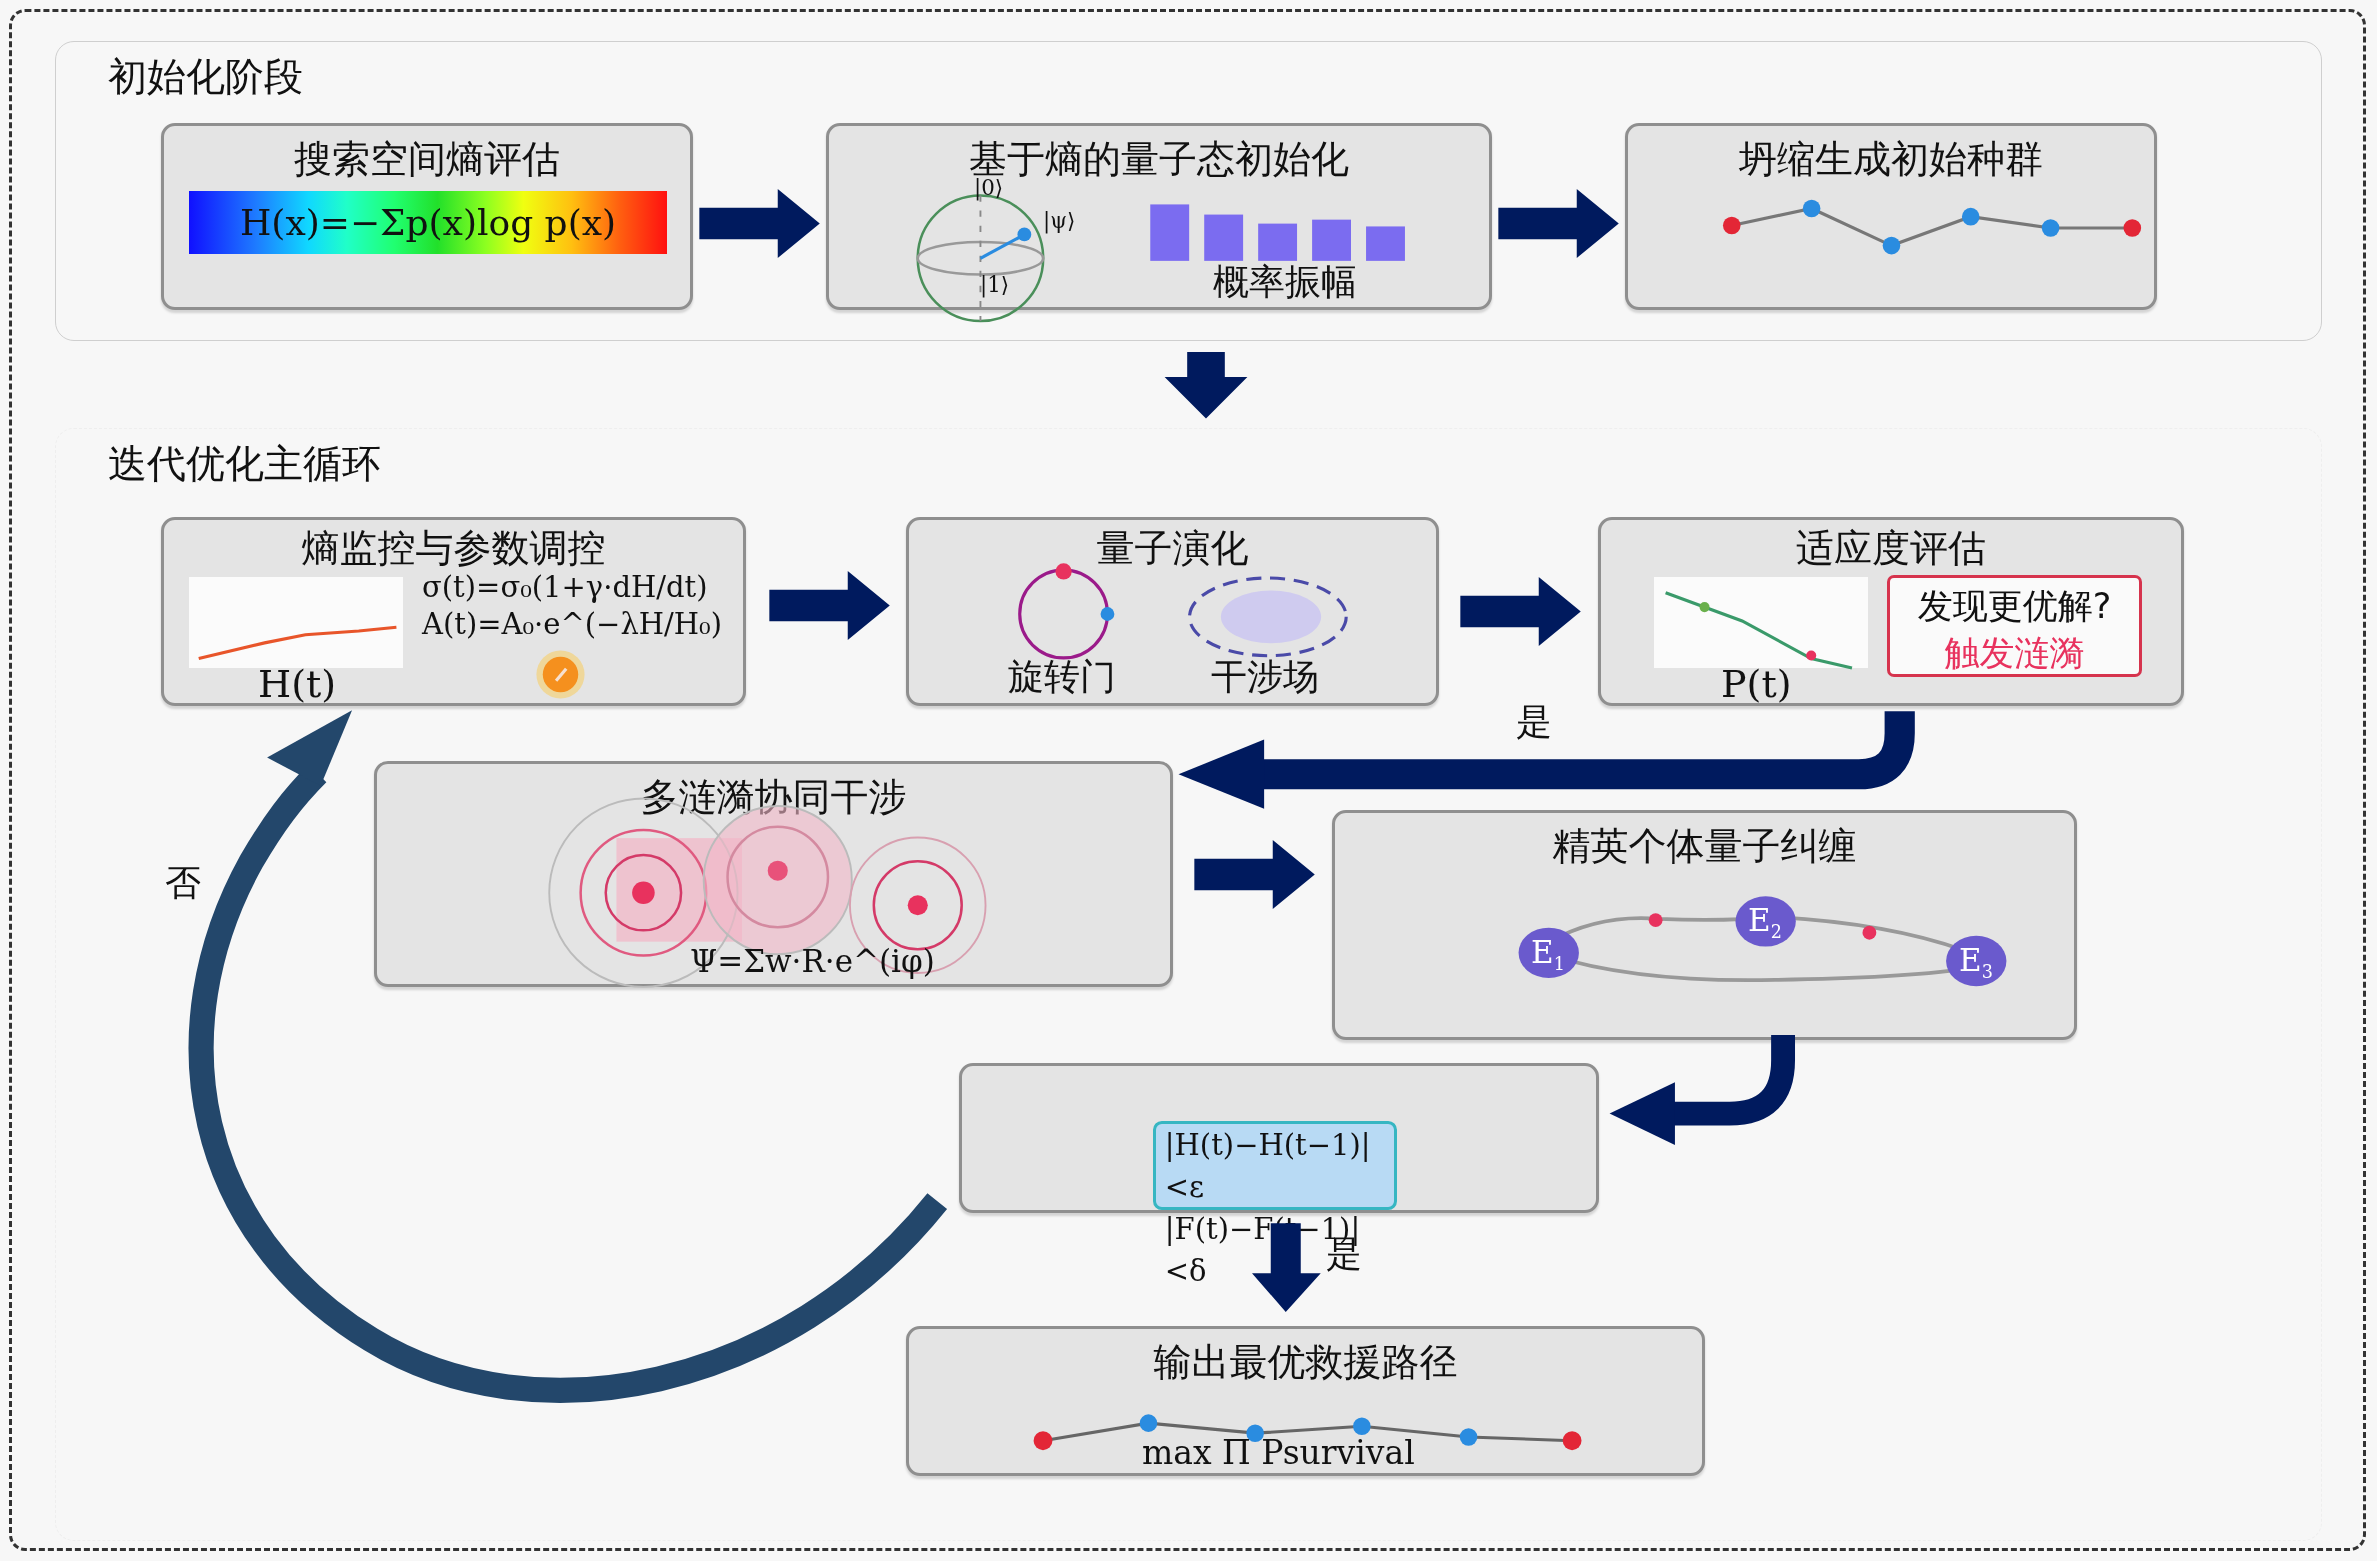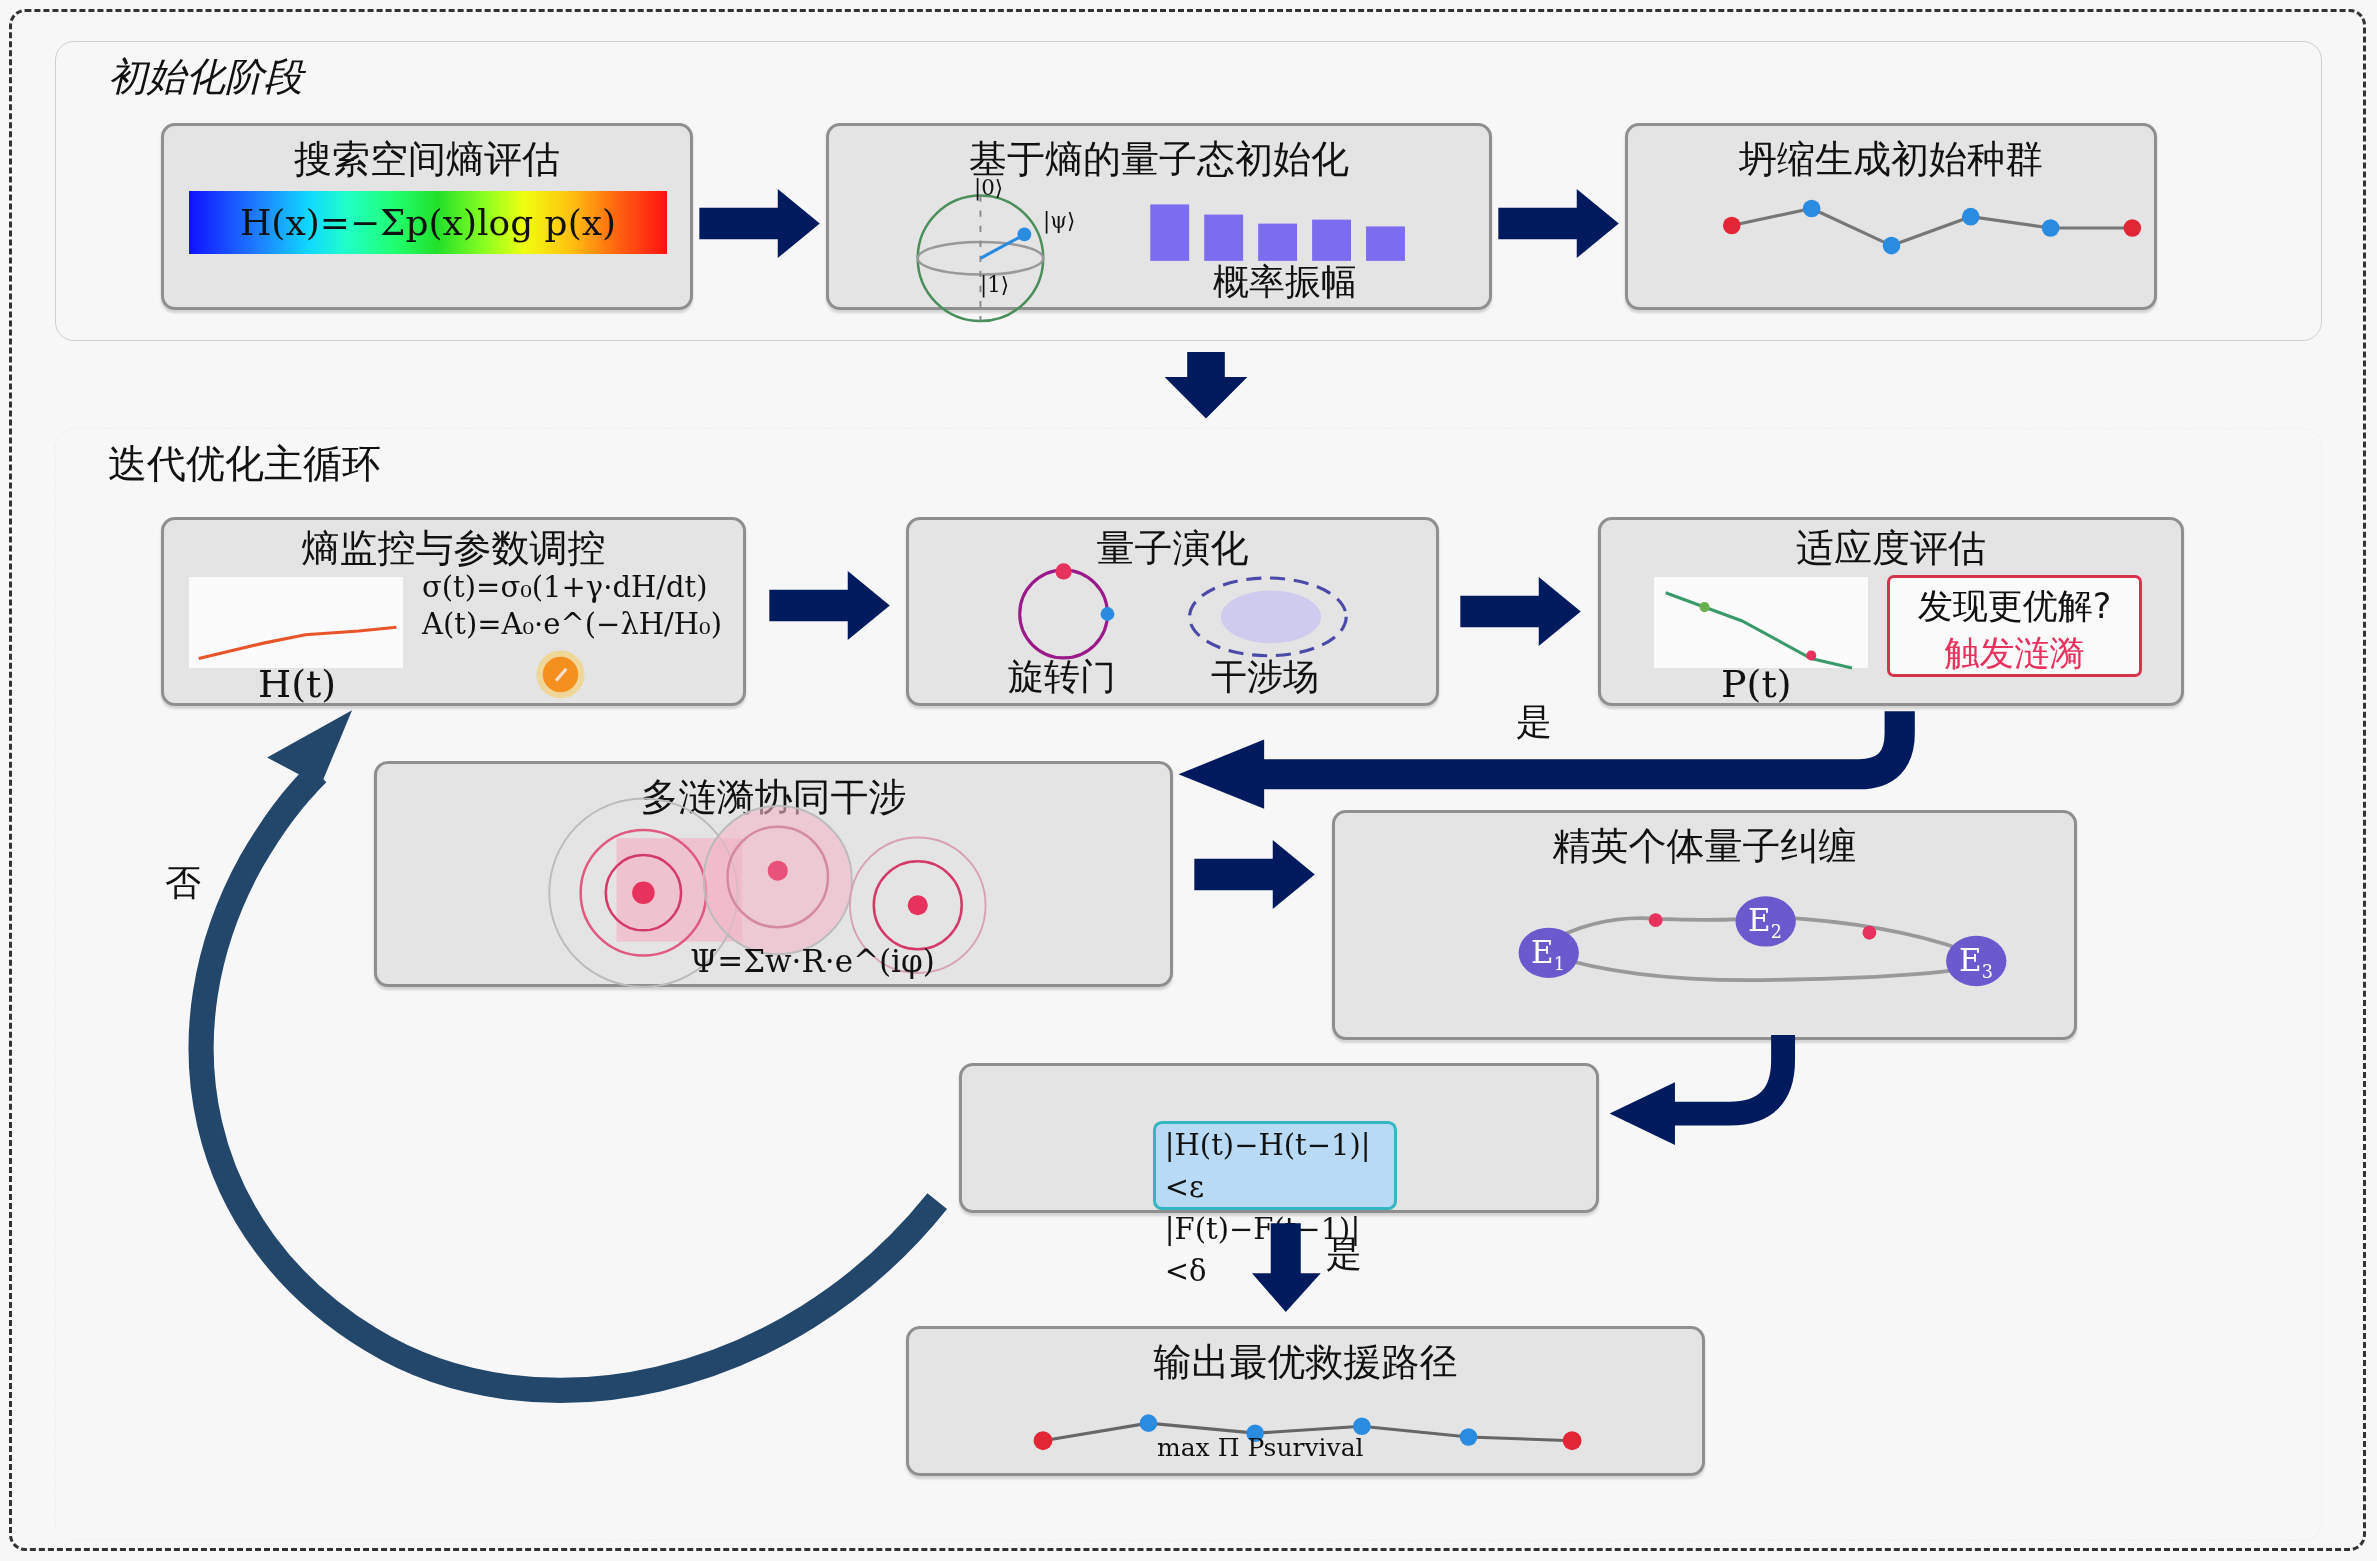--- a/index.html
+++ b/index.html
@@ -19,21 +19,21 @@
   .mini-chart{position:absolute;background:#fbfbfb;}
   .alert-box{position:absolute;border:3.1px solid #d6334d;border-radius:8.8px;background:#fafafa;box-sizing:border-box;text-align:center;}
   .cond-box{position:absolute;background:#b8daf4;border:3.1px solid #36b6c2;border-radius:8.8px;box-sizing:border-box;font-size:29px;line-height:42px;padding-left:8.8px;}
 </style>
 </head>
 <body>
 
 <div class="outer"></div>
 
 <div class="panel" style="left:55px;top:41px;width:2267px;height:300px;">
-  <div class="panel-title" style="left:52px;top:7.5px;font-style:italic;">初始化阶段</div>
+  <div class="panel-title" style="left:52px;top:7.5px;">初始化阶段</div>
 </div>
 
 <div class="box" style="left:161px;top:123px;width:532px;height:187px;">
   <div class="box-title" style="top:7.5px;">搜索空间熵评估</div>
   <div class="entropy-bar math">
       <span>H(x)=−Σp(x)log p(x)</span>
     </div>
 </div>
 
 <div class="box" style="left:826px;top:123px;width:666px;height:187px;">
@@ -212,21 +212,21 @@
   <div class="box-title" style="top:7.5px;">输出最优救援路径</div>
   <svg style="left:0;top:0;" width="799" height="150" viewBox="0 0 1270 239">
     <polyline points="212,178 380,150 550,166 720,155 890,172 1055,178" fill="none" stroke="#666" stroke-width="5"></polyline>
     <circle cx="212" cy="178" r="15" fill="#e32636"></circle>
     <circle cx="380" cy="150" r="14" fill="#2a8ce0"></circle>
     <circle cx="550" cy="166" r="14" fill="#2a8ce0"></circle>
     <circle cx="720" cy="155" r="14" fill="#2a8ce0"></circle>
     <circle cx="890" cy="172" r="14" fill="#2a8ce0"></circle>
     <circle cx="1055" cy="178" r="15" fill="#e32636"></circle>
   </svg>
-  <div class="abs math" style="left:248px;top:104px;font-size:25px;">max Π Psurvival</div>
+  <div class="abs math" style="left:233px;top:104px;font-size:33px;">max Π Psurvival</div>
 </div>
 
 <svg style="left:157px;top:704px;" width="818" height="730" viewBox="0 0 1300 1160">
   <path d="M1240,790 C1000,1090 600,1170 340,1010 C60,840 0,520 150,250 C185,190 215,150 255,110" fill="none" stroke="#23476b" stroke-width="40"></path>
   <polygon points="310,10 175,85 260,130" fill="#23476b"></polygon>
 </svg>
 <div class="label" style="left:165px;top:859px;">否</div>
 
 
 </body></html>

